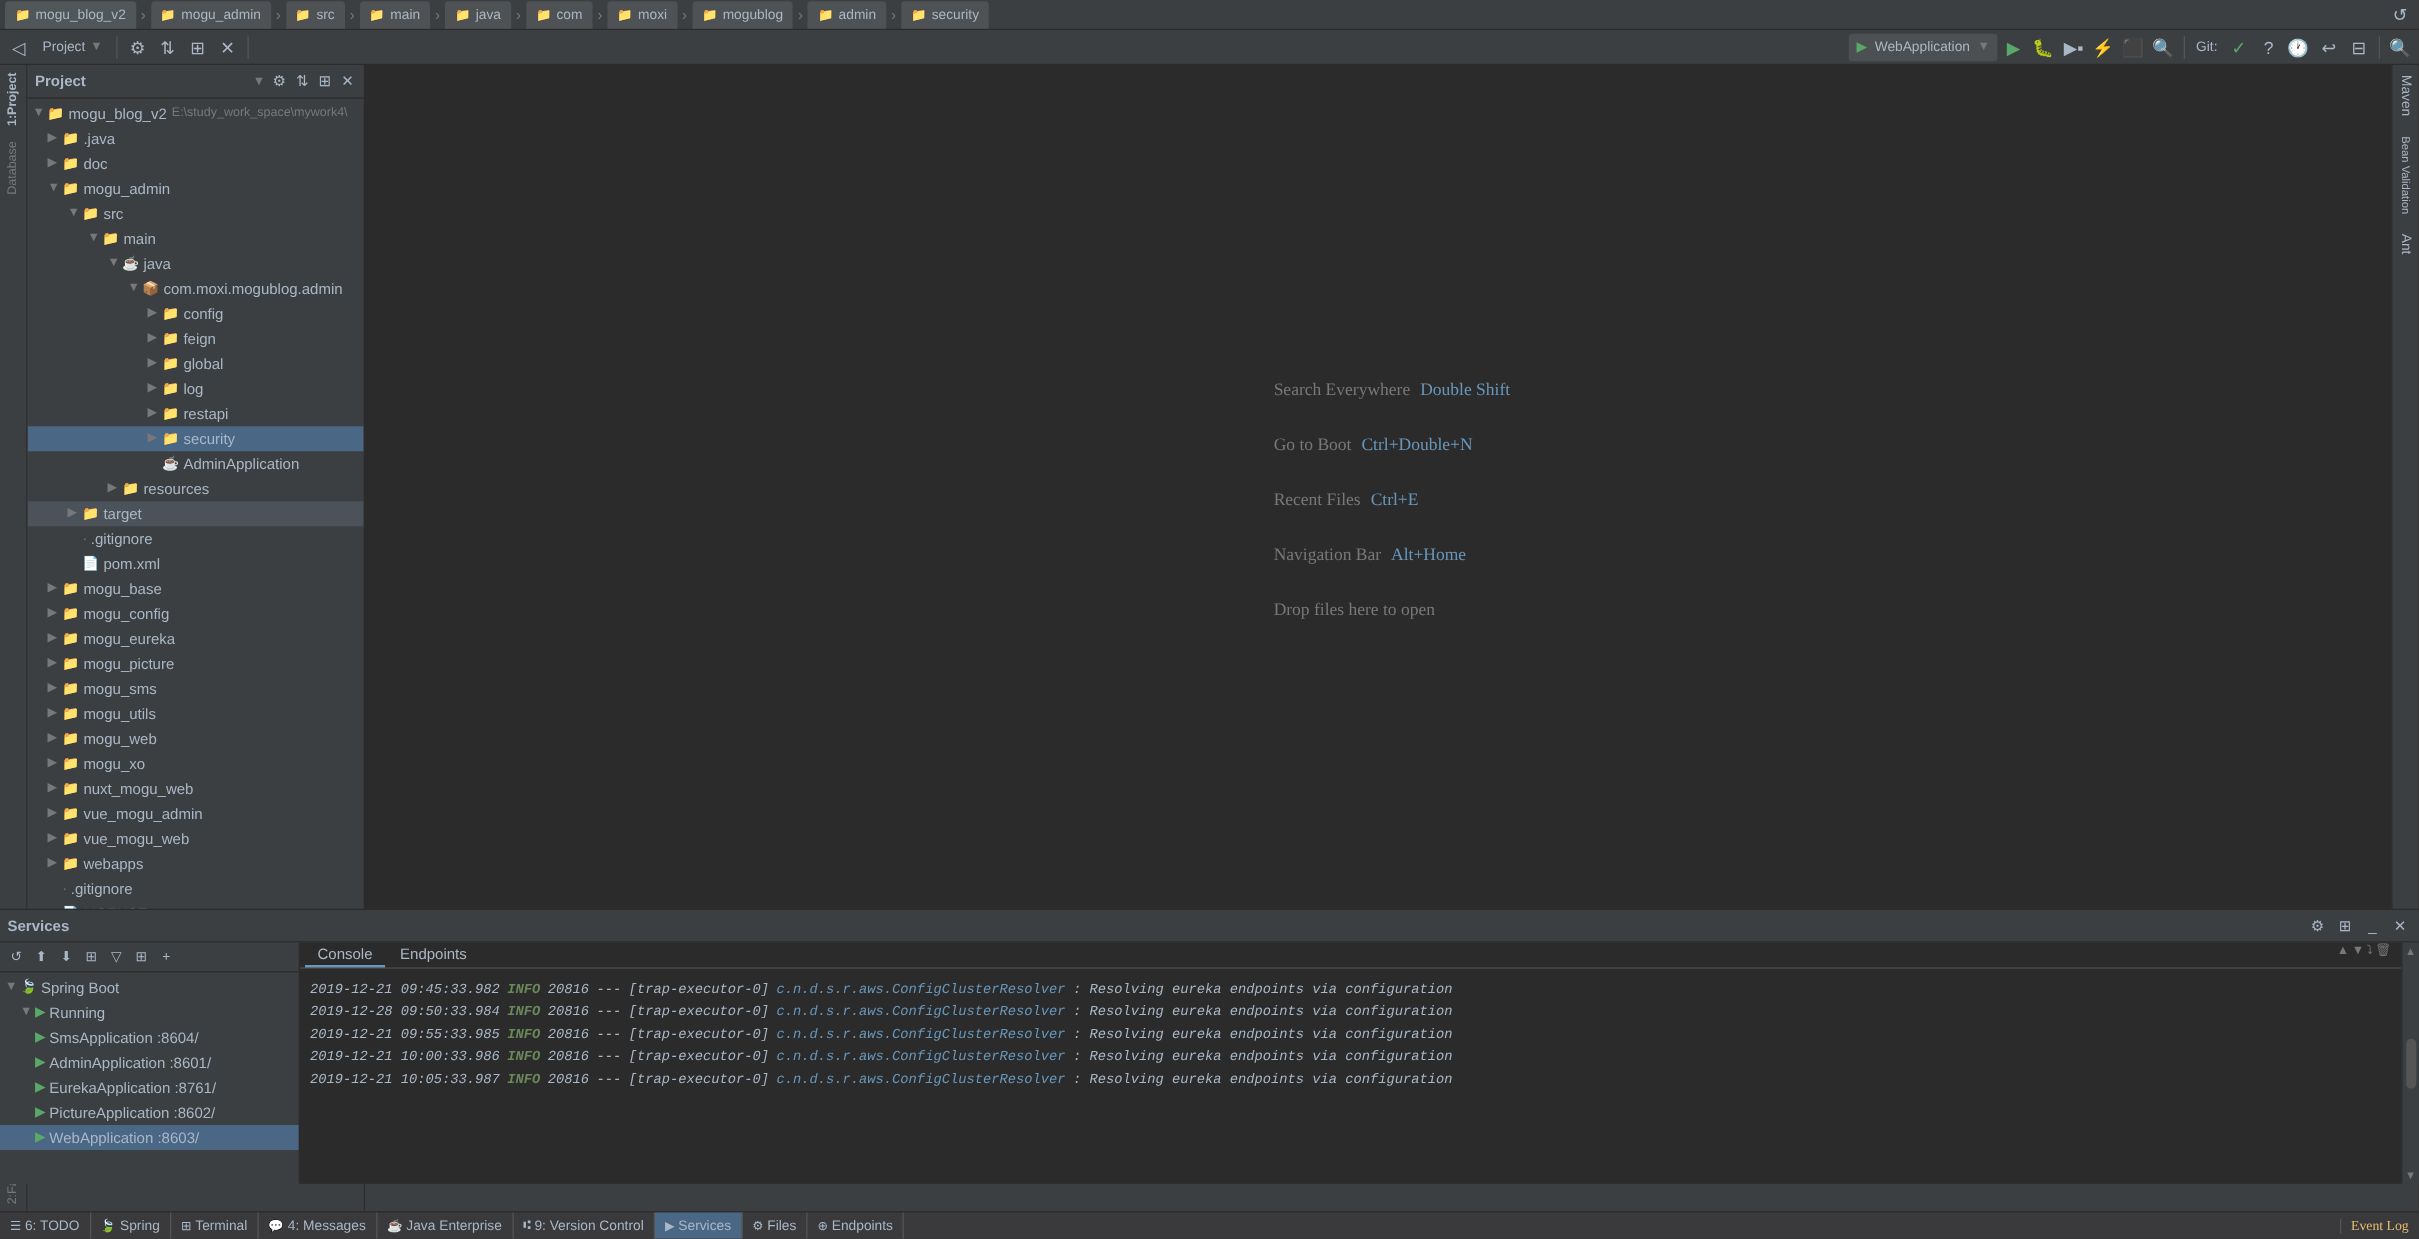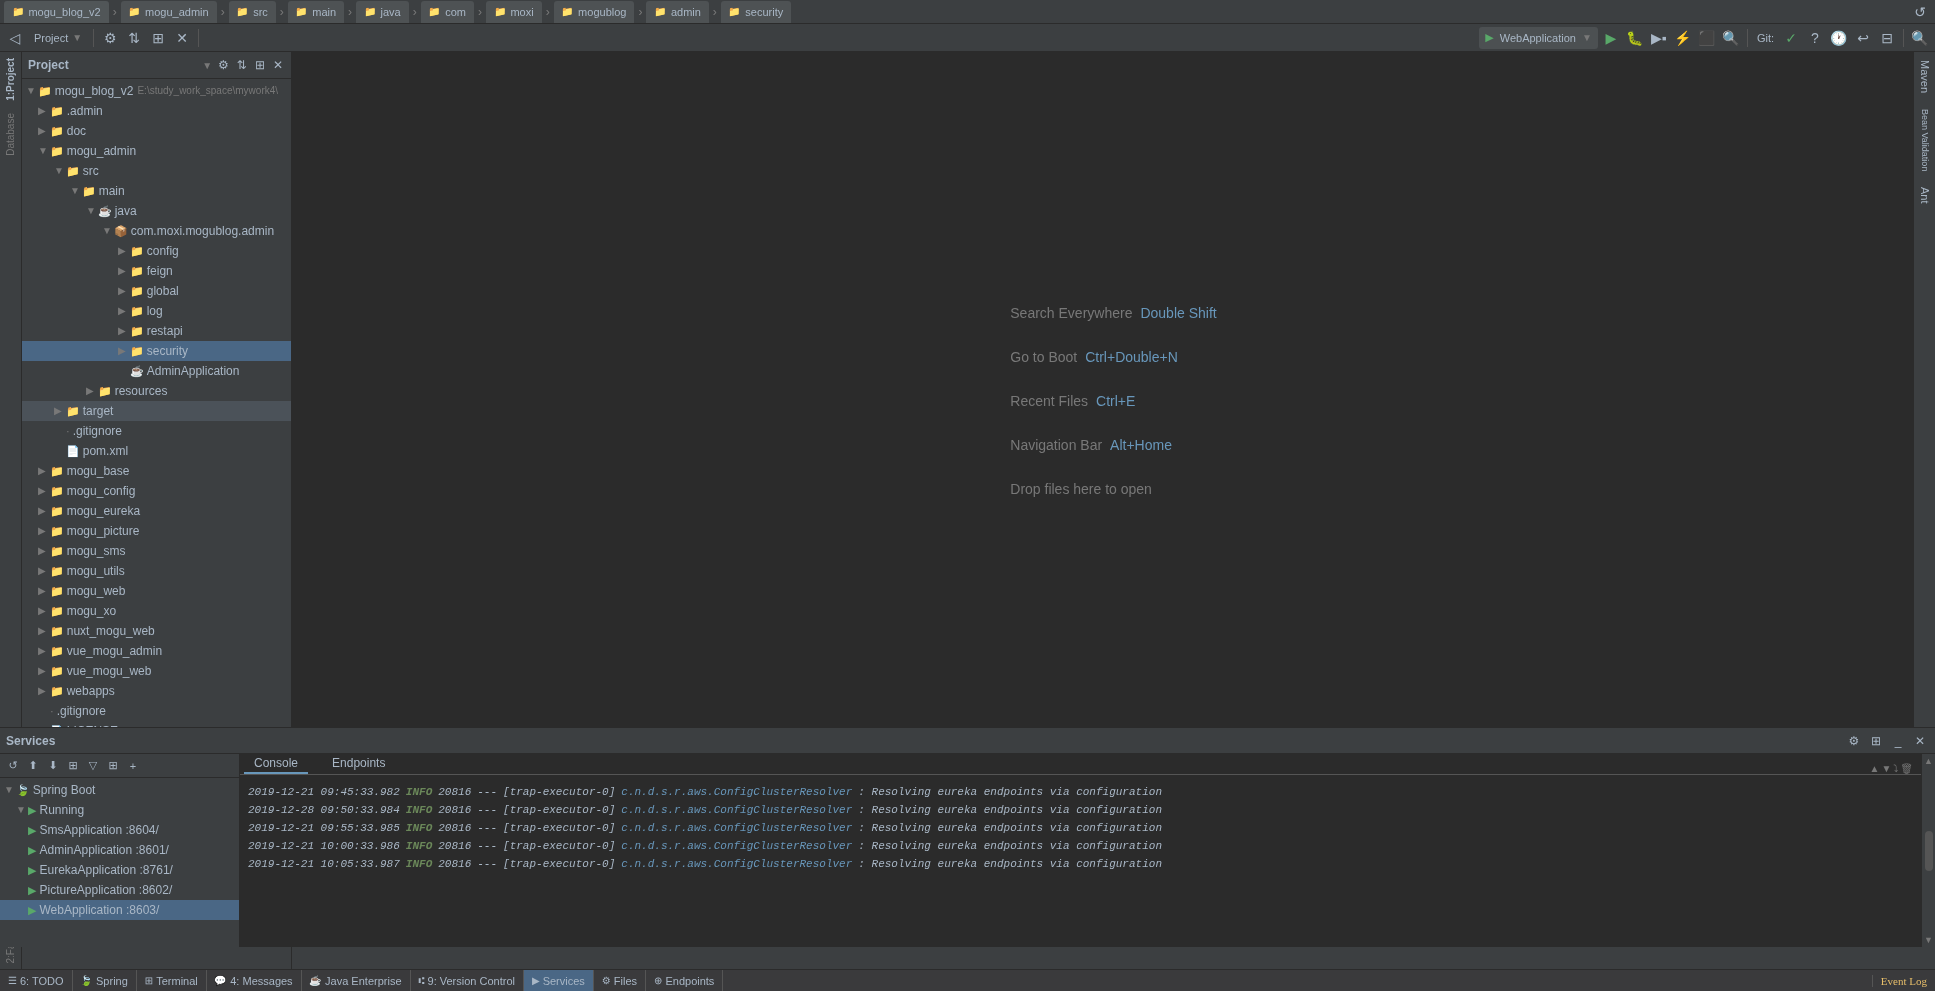--- a/index.html
+++ b/index.html
@@ -119,20 +119,21 @@
       flex-direction: column;
       gap: 28px;
       text-align: left;
     }
     .hint-row {
       display: flex;
       align-items: center;
       gap: 8px;
       font-size: 14px;
       color: #787878;
+      font-family: Liberation Serif, serif;
     }
     .hint-shortcut {
       color: #6897bb;
       font-size: 14px;
       text-align: right;
     }
 
     
     #bottom-panel {
       height: 220px;
@@ -203,24 +204,24 @@
     #console-area {
       flex: 1;
       background: #2b2b2b;
       overflow-y: auto;
       overflow-x: auto;
       padding: 4px;
       font-style: italic;
     }
     #console-tabs {
       display: flex;
-      align-items: flex-end;
+      align-items: flex-start;
       border-bottom: 1px solid #555;
       padding: 0 4px;
-      gap: 14px;
+      gap: 2px;
     }
     .console-tab {
       padding: 2px 10px;
       font-size: 12px;
       cursor: pointer;
       color: #a9b7c6;
       border-bottom: 2px solid transparent;
     }
     .console-tab.active { border-bottom: 2px solid #6897bb; color: #a9b7c6; }
     .console-content { padding: 4px 4px; font-family: 'Courier New', monospace; font-size: 11px; }
@@ -418,21 +419,21 @@
           <span class="tree-arrow">▼</span>
           <span class="tree-icon folder-icon">📁</span>
           <span>mogu_blog_v2</span>
           <span style="color:#787878;font-size:10px;margin-left:4px;">E:\study_work_space\mywork4\</span>
         </div>
 
         <div class="tree-item">
           <span class="tree-indent" style="width:16px;"></span>
           <span class="tree-arrow">▶</span>
           <span class="tree-icon folder-icon">📁</span>
-          <span>.admin</span>
+          <span>.java</span>
         </div>
 
         <div class="tree-item">
           <span class="tree-indent" style="width:16px;"></span>
           <span class="tree-arrow">▶</span>
           <span class="tree-icon folder-icon">📁</span>
           <span>doc</span>
         </div>
 
         <div class="tree-item">

